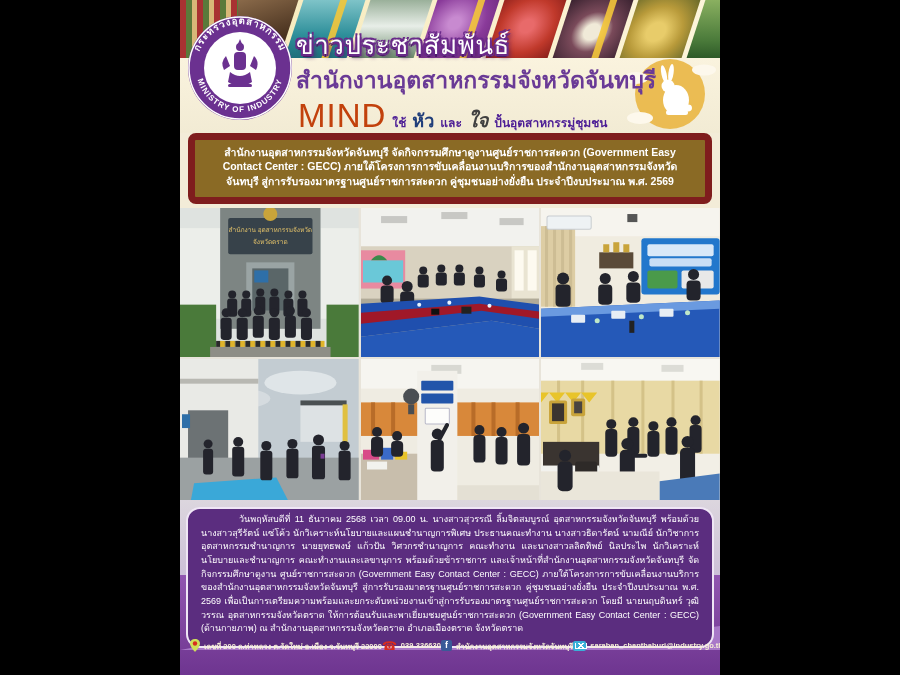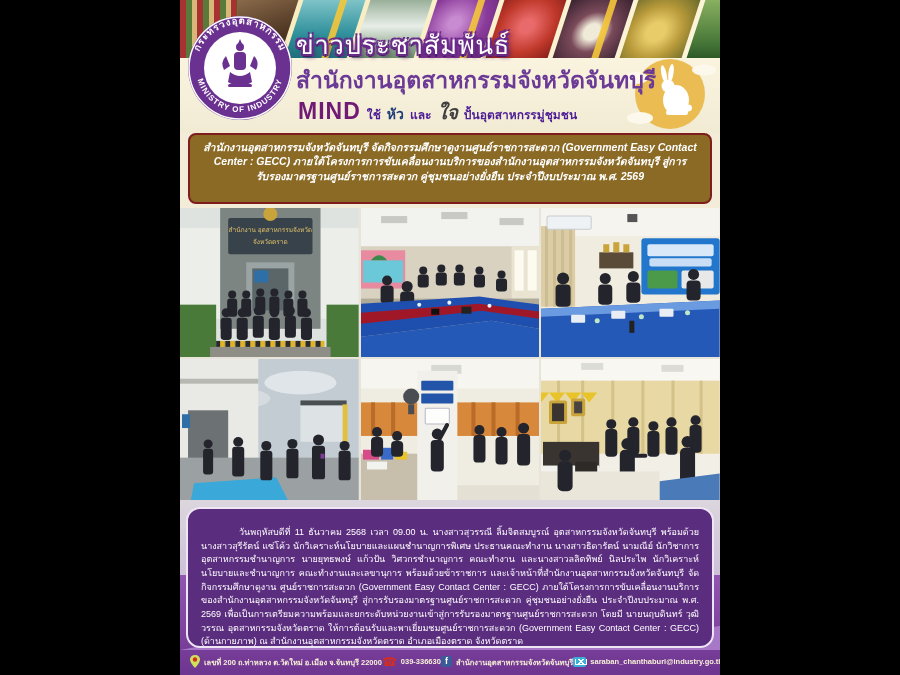--- a/index.html
+++ b/index.html
@@ -30,60 +30,60 @@
   
   .header-cream { position:absolute; left:0; top:58px; width:540px; height:75px;
                   background:linear-gradient(180deg,#faf3de,#f2ebd4); }
   .news-banner { position:absolute; left:116px; top:24px; font-size:26px; font-weight:normal;
                  color:#fff; letter-spacing:.5px;
                  text-shadow:-2px -2px 0 #6a2a8a, 2px -2px 0 #6a2a8a, -2px 2px 0 #6a2a8a,
                               2px 2px 0 #6a2a8a, 0 3px 0 #4a1a66, 3px 3px 4px #4a1a66; }
   .office-title { position:absolute; left:116px; top:62px; font-size:23px; font-weight:bold;
                   color:#6a3a96; }
   .mind-line { position:absolute; left:118px; top:97px; display:flex; align-items:baseline; gap:6px; }
-  .mind-word { font-size:23px; font-weight:bold; color:#701a75; letter-spacing:1px; }
+  .mind-word { font-size:33px; font-weight:normal; color:#c2410c; letter-spacing:1px; }
   .tg-sm { font-size:12px; font-weight:bold; color:#4c1d95;font-family:Liberation Serif, serif; }
-  .tg-head { font-size:14px; font-weight:bold; color:#1f3d7a; }
+  .tg-head { font-size:18px; font-weight:bold; color:#1f3d7a; }
   .tg-heart { font-size:19px; font-weight:bold; color:#404040; font-style:italic; }
 
   
   .logo { position:absolute; left:6px; top:14px; width:108px; height:108px; }
 
   
   .moon-wrap { position:absolute; left:444px; top:56px; width:92px; height:76px; }
 
   
   .highlight-box { position:absolute; left:8px; top:133px; width:524px; height:71px;
-                   background:#8a6a25; border:2px solid #7f1d1d; border-radius:8px;
-                   padding:5px 12px; overflow:hidden;font-style:italic; }
+                   background:#8a6a25; border:7px solid #7f1d1d; border-radius:8px;
+                   padding:5px 12px; overflow:hidden; }
   .highlight-box p { color:#fff; font-size:10.5px; line-height:1.38; font-weight:bold;
                      text-align:center; }
 
   
   .photo-grid { position:absolute; left:0; top:208px; width:540px; height:297px;
                 display:grid; grid-template-columns:repeat(3,1fr);
                 grid-template-rows:149px 146px; gap:2px; background:#e8e4da; }
   .photo { width:100%; height:100%; overflow:hidden; }
   .photo svg { display:block; width:100%; height:100%; }
 
   
   .bottom-light { position:absolute; left:0; top:500px; width:540px; height:90px;
                   background:linear-gradient(180deg,#dcd6de,#c9bcd6); }
   .bottom-purple { position:absolute; left:0; top:575px; width:540px; height:100px;
                    background:linear-gradient(180deg,#9156b0,#6e3590); }
   .wave { position:absolute; left:0; top:620px; width:540px; height:30px; }
 
   .body-box { position:absolute; left:6px; top:507px; width:528px; height:141px;
               background:#5b2d7f; border:2px solid #efe6f5; border-radius:14px;
-              padding:17px 13px; overflow:hidden; z-index:3; }
+              padding:4px 13px; overflow:hidden; z-index:3; }
   .body-box p { color:#fff; font-size:9px; line-height:1.52; text-align:justify;
                 text-indent:38px; }
 
   
-  .footer { position:absolute; left:0; top:647px; width:540px; height:29px;
+  .footer { position:absolute; left:0; top:631px; width:540px; height:29px;
             display:flex; align-items:center; justify-content:flex-start;
             padding:0 10px; z-index:4; }
   .f-item { display:flex; align-items:center; gap:4px; }
   .f-text { color:#f7f0d8; font-size:7.5px; font-weight:bold; white-space:nowrap; }
   .fb-badge { width:11px; height:11px; background:#3a5a98; border-radius:2px; color:#fff;
               font-size:9px; font-weight:bold; text-align:center; line-height:11px; }
   .mail-badge { width:13px; height:10px; background:#3ab0d8; border-radius:2px; position:relative; }
   .mail-badge:after { content:""; position:absolute; left:1.5px; top:2px; width:10px; height:5px;
               border:1px solid #fff; border-top:none;
               background:linear-gradient(135deg,transparent 45%,#fff 45% 55%,transparent 55%),

